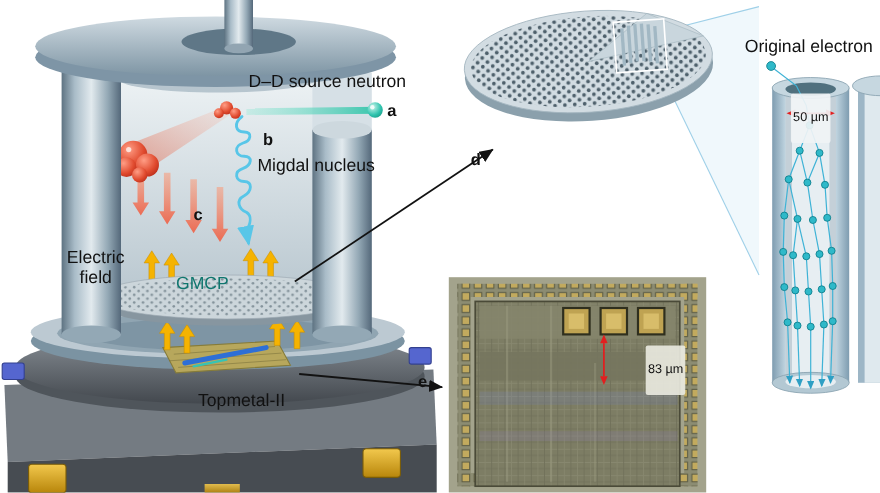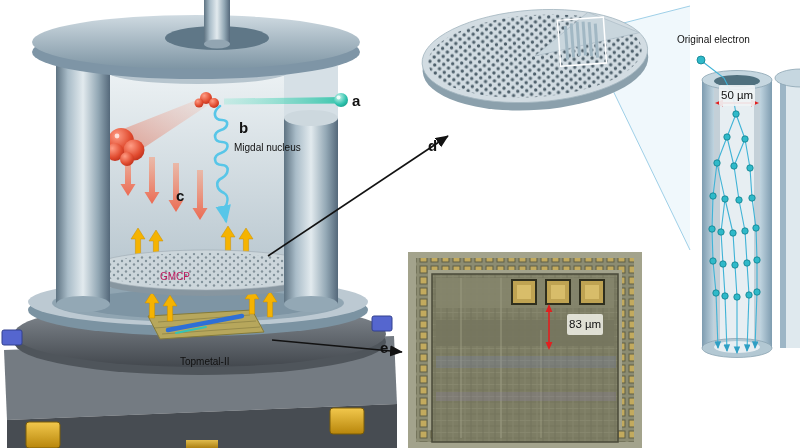--- a/index.html
+++ b/index.html
@@ -1,22 +1,22 @@
 <!DOCTYPE html>
 <html><head>
 <meta charset="utf-8">
 <style>
   html,body{margin:0;padding:0;background:#fff;}
   .figure{position:relative;width:800px;height:448px;background:#fff;overflow:hidden;
           font-family:"Liberation Sans",sans-serif;}
   .art{position:absolute;left:0;top:0;}
-  .lbl{position:absolute;font-size:10px;line-height:1.15;color:#111;white-space:nowrap;}
+  .lbl{position:absolute;font-size:16px;line-height:1.15;color:#111;white-space:nowrap;}
   .panel{font-weight:700;font-size:15px;}
   .block{white-space:normal;text-align:center;}
-  .scale{font-size:11.5px;background:rgba(240,243,245,0.92);padding:4px 2px;border-radius:2px;}
+  .scale{font-size:11.5px;background:rgba(240,243,245,0.92);padding:16px 2px;border-radius:2px;}
 </style>
 </head>
 <body>
 
 <div class="figure">
 
 <svg class="art" width="800" height="448" viewBox="0 0 800 448">
   <defs>
     <linearGradient id="gSteelH" x1="0" y1="0" x2="1" y2="0">
       <stop offset="0" stop-color="#5e7382"></stop>
@@ -314,25 +314,27 @@
       <rect x="585" y="285" width="14" height="14" fill="#d8bd6a"></rect>
     </g>
     <g fill="#e21f1f">
       <line x1="549" y1="312" x2="549" y2="342" stroke="#e21f1f" stroke-width="1.6"></line>
       <polygon points="549,304 545.6,312 552.4,312"></polygon>
       <polygon points="549,350 545.6,342 552.4,342"></polygon>
     </g>
   </g>
 </svg>
 
+<div class="lbl" style="left:226px;top:66px">D–D source neutron</div>
 <div class="lbl panel" style="left:352px;top:92px">a</div>
 <div class="lbl panel" style="left:239px;top:119px">b</div>
 <div class="lbl" style="left:234px;top:142px">Migdal nucleus</div>
 <div class="lbl panel" style="left:176px;top:187px">c</div>
-<div class="lbl" style="left:160px;top:271px;color:#be185d">GMCP</div>
+<div class="lbl block" style="left:58px;top:226px;width:58px">Electric field</div>
+<div class="lbl" style="left:160px;top:250px;color:#0f766e">GMCP</div>
 <div class="lbl" style="left:180px;top:356px">Topmetal-II</div>
 <div class="lbl panel" style="left:428px;top:137px">d</div>
 <div class="lbl panel" style="left:380px;top:339px">e</div>
 <div class="lbl" style="left:677px;top:34px">Original electron</div>
 <div class="lbl scale" style="left:719px;top:85px">50 µm</div>
-<div class="lbl scale" style="left:567px;top:314px;background:rgba(235,235,225,0.9)">83 µm</div>
+<div class="lbl scale" style="left:587px;top:314px;background:rgba(235,235,225,0.9)">83 µm</div>
 
 </div>
 
 </body></html>

